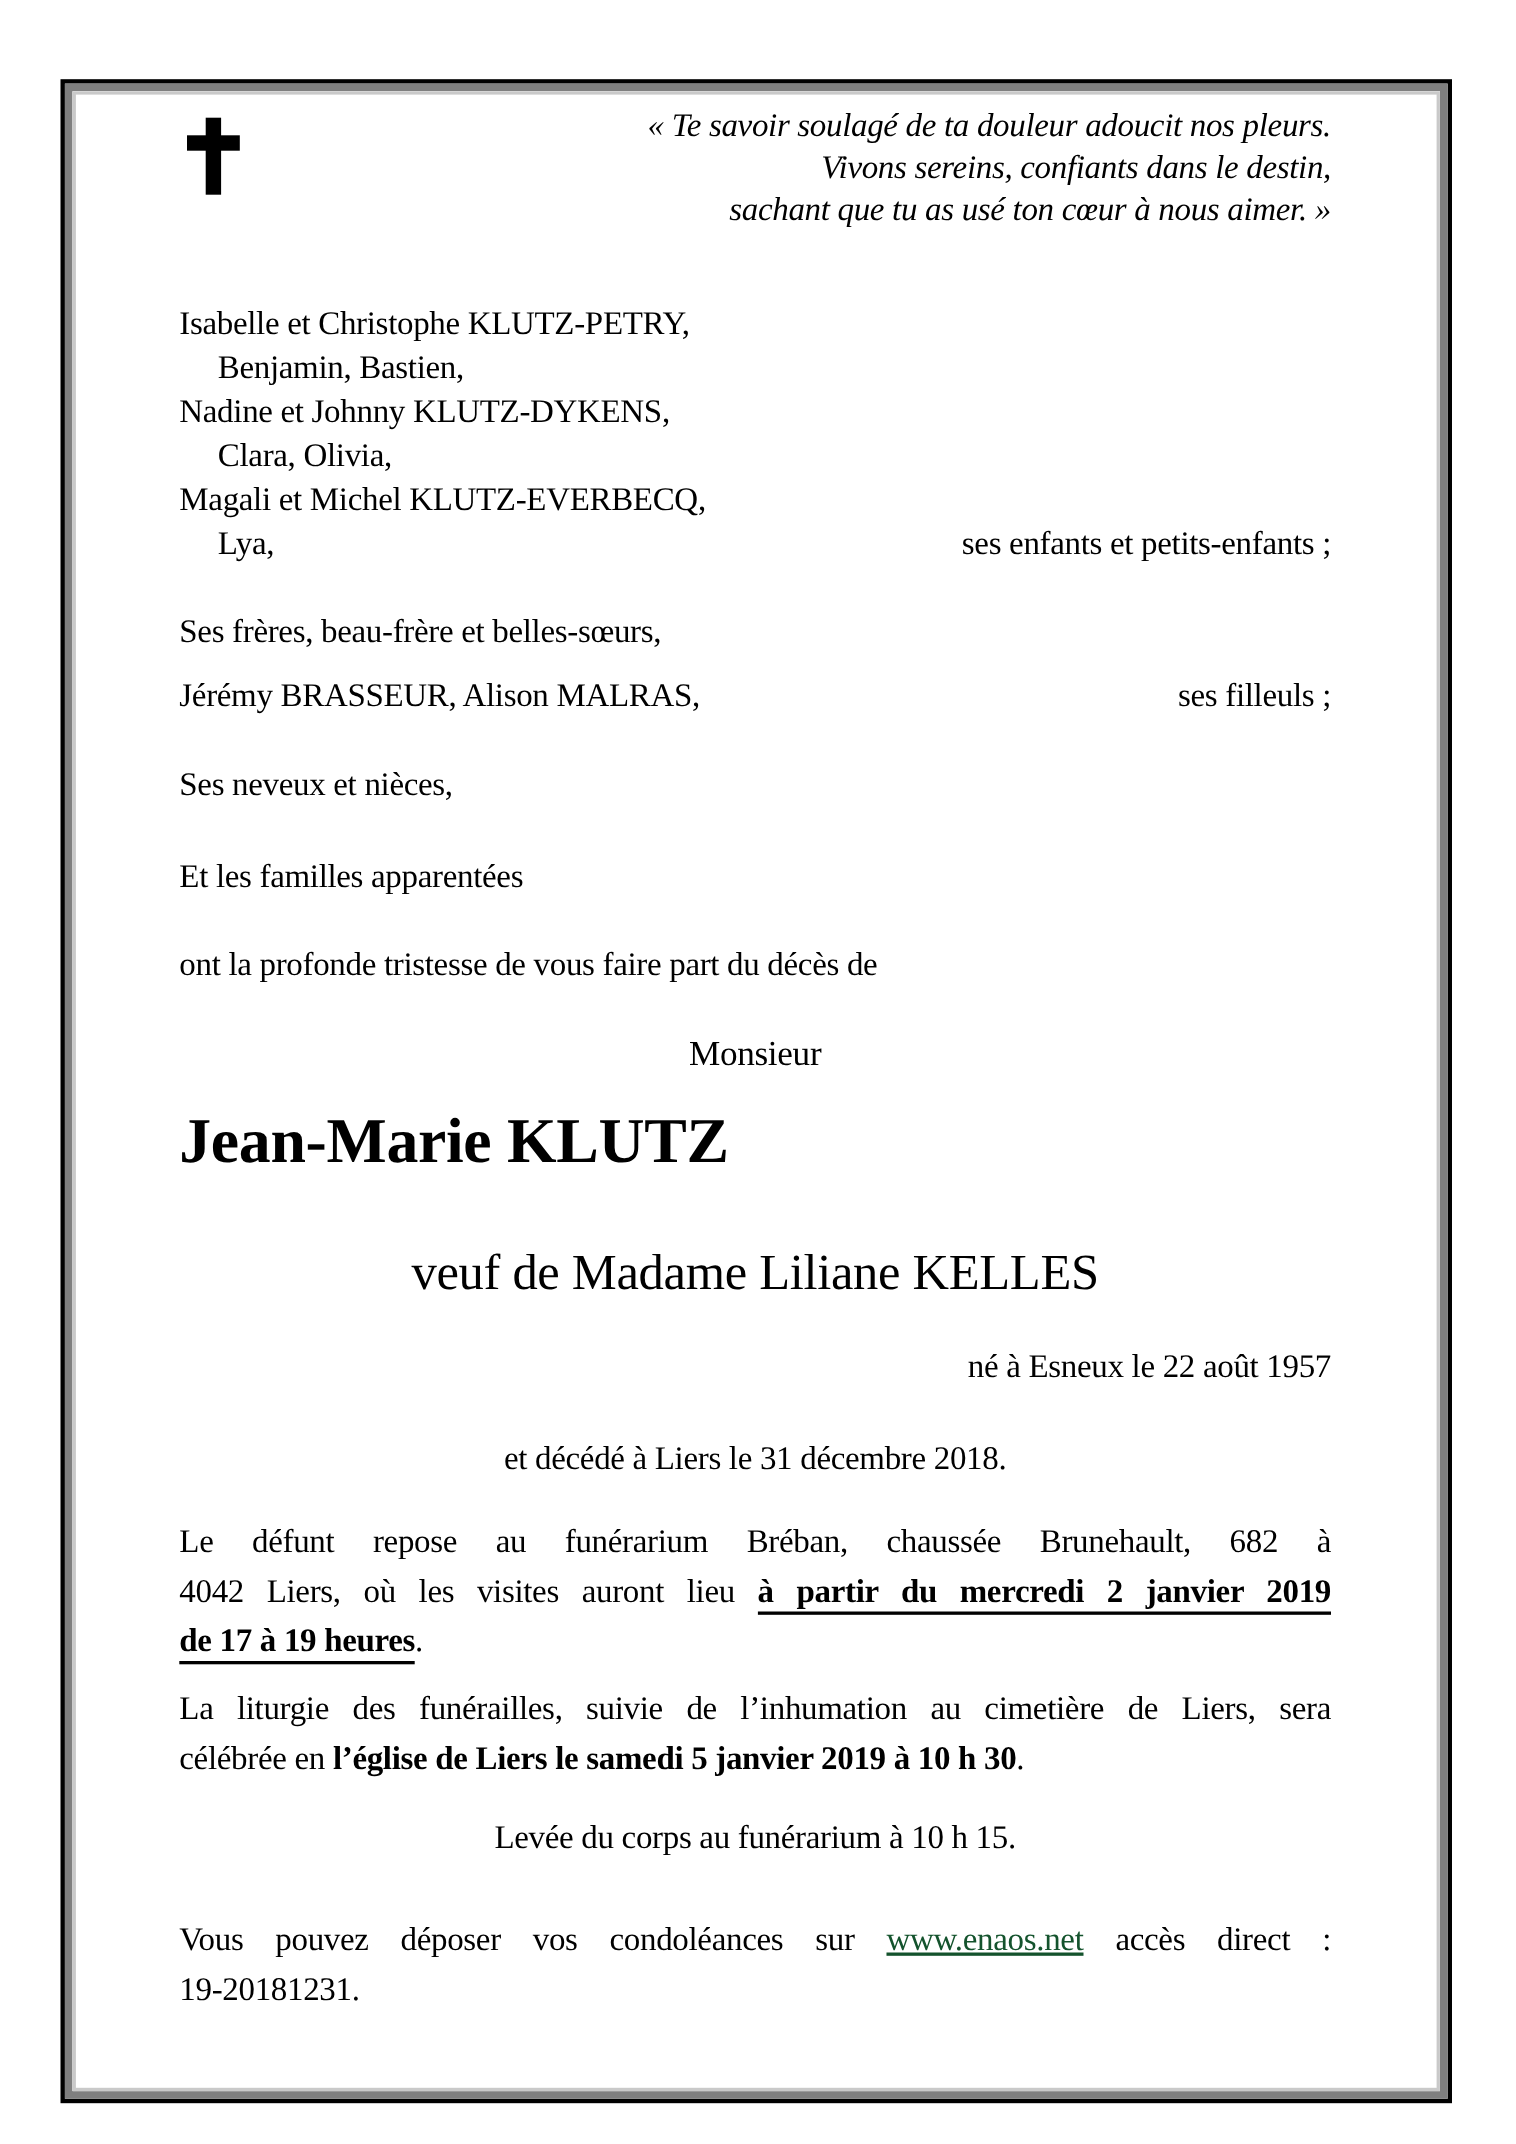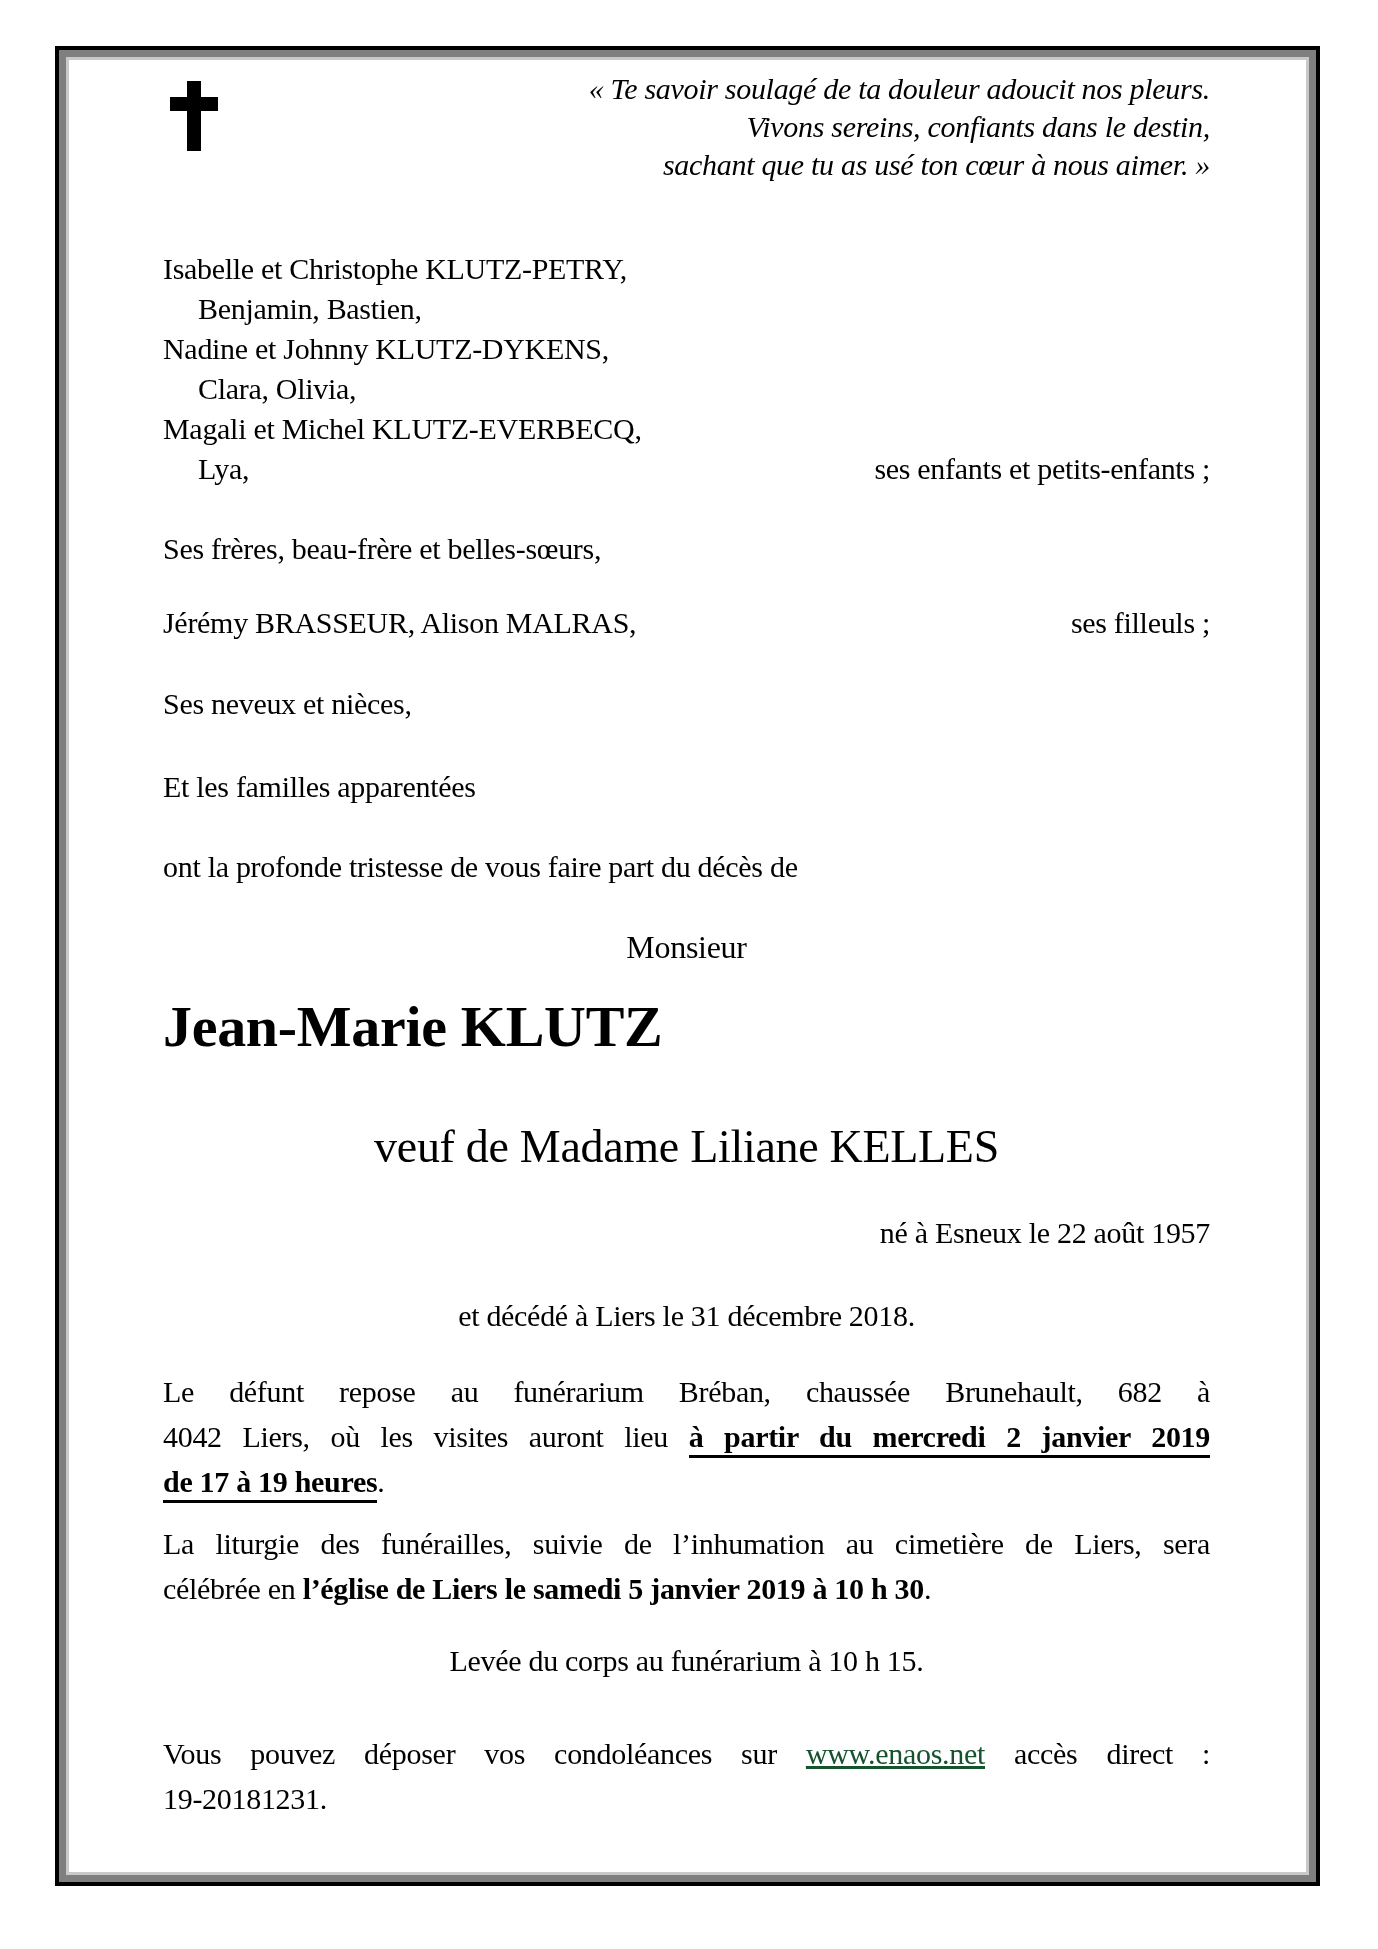--- a/index.html
+++ b/index.html
@@ -5,21 +5,21 @@
   html,body { margin:0; padding:0; background:#ffffff; }
   .page {
     position:relative;
     width:1378px; height:1949px;
     background:#ffffff;
     color:#000;
     font-family:"Liberation Serif", serif;
     overflow:hidden;
   }
   .frame-outer {
-    position:absolute; left:55px; top:46px;
+    position:absolute; left:55px; top:72px;
     width:1265px; height:1840px;
     border:4px solid #000;
     box-sizing:border-box;
   }
   .frame-mid {
     width:100%; height:100%;
     border:7px solid #7f7f7f;
     box-sizing:border-box;
   }
   .frame-inner {
@@ -53,21 +53,21 @@
   .quote {
     margin-left:auto;
     text-align:right;
     font-style:italic;
     font-size:30px;
     line-height:38px;
   }
   .family-block { margin-bottom:40px; }
   .fam-indent { padding-left:35px; }
   .split-row { display:flex; justify-content:space-between; align-items:baseline; }
-  .siblings-line { margin-bottom:34px; }
+  .siblings-line { margin-bottom:18px; }
   .godchildren-row { margin-bottom:41px; }
   .nephews-line { margin-bottom:43px; }
   .families-line { margin-bottom:40px; }
   .intro-line { margin-bottom:40px; }
   .honorific { text-align:center; font-size:32px; margin-bottom:28px; }
   .deceased-name {
     font-size:58px; font-weight:bold;
     line-height:64px;
     margin-bottom:64px;
   }

